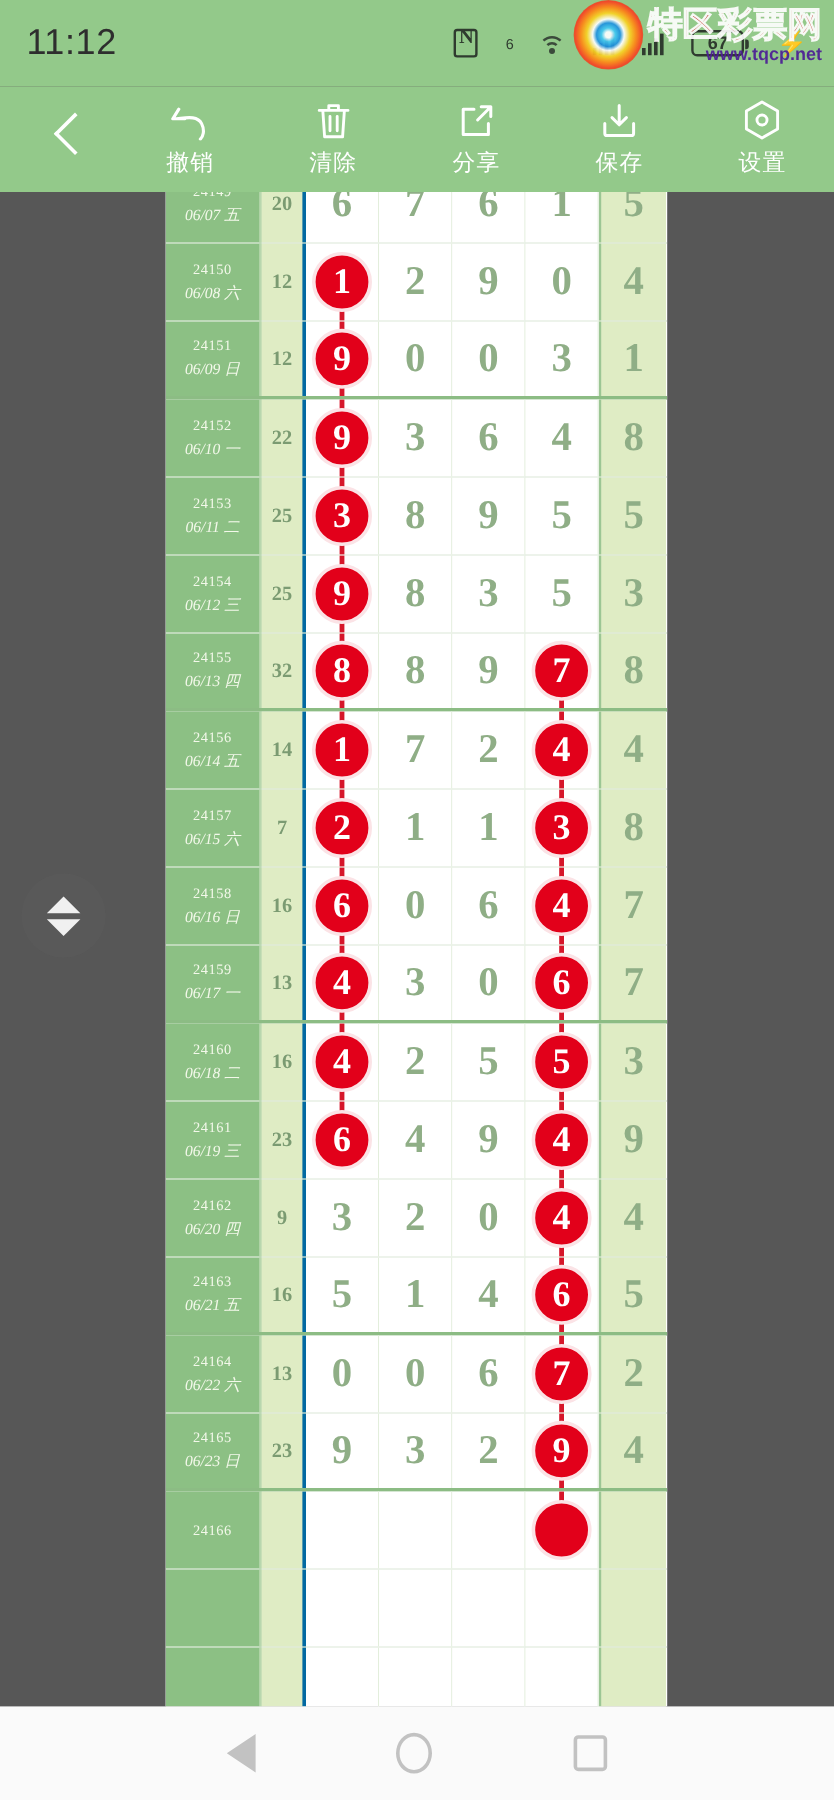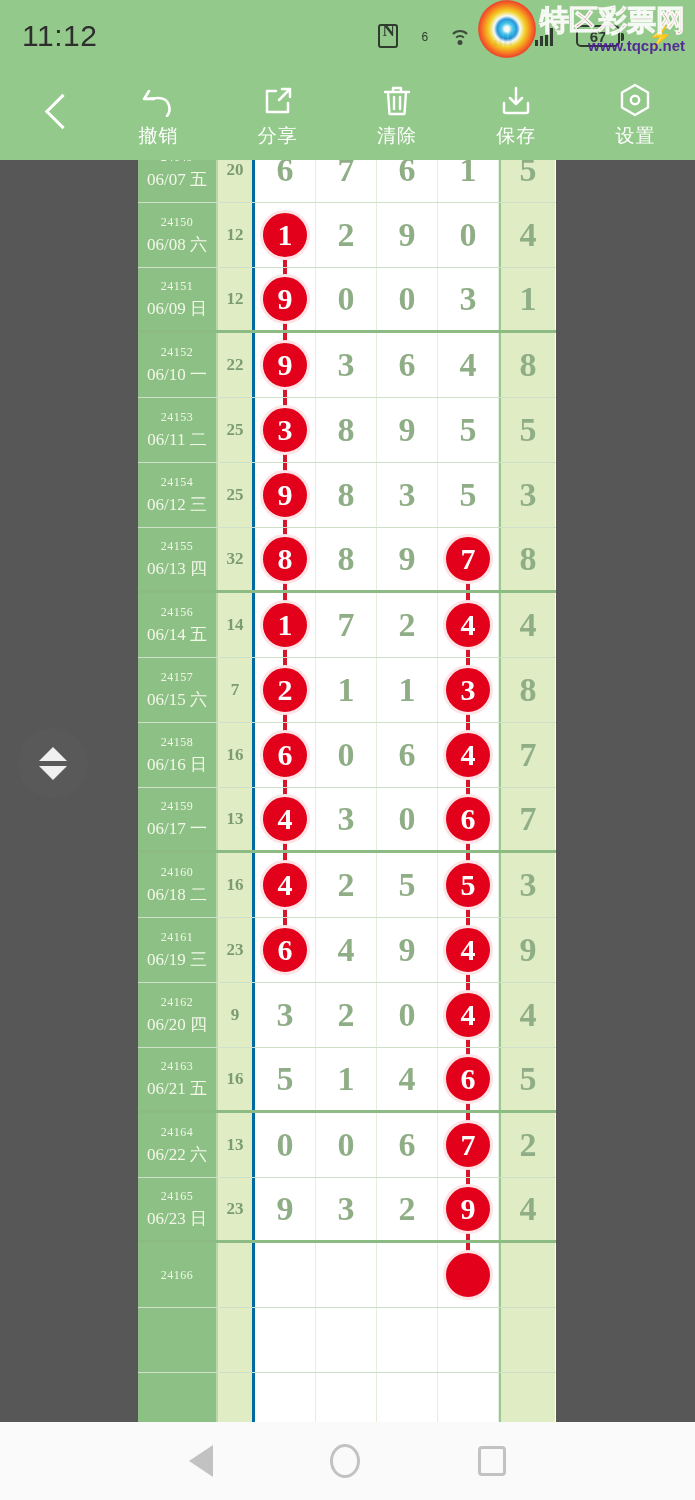--- a/index.html
+++ b/index.html
@@ -120,21 +120,21 @@
     border-bottom:1px solid #cfe0c8;
   }
   .row.grp{ border-bottom:3px solid #8cbc84; }
   .c-issue{
     width:80px; background:#8cc084; color:#f3f8ea;
     display:flex; flex-direction:column; align-items:center; justify-content:center;
     gap:3px; border-right:2px solid #b8d7ae;
     font-family:"Liberation Serif", serif;
   }
   .c-issue .iss{ font-size:12px; font-weight:normal; letter-spacing:.5px;}
-  .c-issue .dt{ font-size:17px; }
+  .c-issue .dt{ font-size:13px;font-style:italic; }
   .c-sum{
     width:37px; background:#dfecc4; color:#7b9b72;
     display:flex;align-items:center;justify-content:center;
     font-size:17px; font-weight:bold; border-right:3px solid #0369a1;
     font-family:"Liberation Serif", serif;
   }
   .c-d{
     width:61px; background:#ffffff;
     display:flex;align-items:center;justify-content:center;
     font-size:34px; color:#8fae86; font-weight:bold;
@@ -232,34 +232,34 @@
       <span class="ic">
         <svg width="34" height="30" viewBox="0 0 34 30">
             <path d="M7 4 L2 12 L12 12 M2.5 12 C10 12 22 8 26 16 C29 22 27 27 25 29" fill="none" stroke="#fff" stroke-width="2.6" stroke-linecap="round" stroke-linejoin="round"></path>
           </svg>
       </span>
       <span class="lb">撤销</span>
     </div>
 
     <div class="tool">
       <span class="ic">
+        <svg width="30" height="32" viewBox="0 0 30 32">
+            <path d="M3 7 H27 M11 7 V3 H19 V7 M6 7 L7.5 29 H22.5 L24 7 M12 12 V24 M18 12 V24" fill="none" stroke="#fff" stroke-width="2.4" stroke-linecap="round" stroke-linejoin="round"></path>
+          </svg>
+      </span>
+      <span class="lb">清除</span>
+    </div>
+
+    <div class="tool">
+      <span class="ic">
         <svg width="32" height="32" viewBox="0 0 32 32">
             <path d="M20 4 H28 V12 M28 4 L17 15 M26 18 V27 H5 V6 H14" fill="none" stroke="#fff" stroke-width="2.5" stroke-linecap="round" stroke-linejoin="round"></path>
           </svg>
       </span>
       <span class="lb">分享</span>
-    </div>
-
-    <div class="tool">
-      <span class="ic">
-        <svg width="30" height="32" viewBox="0 0 30 32">
-            <path d="M3 7 H27 M11 7 V3 H19 V7 M6 7 L7.5 29 H22.5 L24 7 M12 12 V24 M18 12 V24" fill="none" stroke="#fff" stroke-width="2.4" stroke-linecap="round" stroke-linejoin="round"></path>
-          </svg>
-      </span>
-      <span class="lb">清除</span>
     </div>
 
     <div class="tool">
       <span class="ic">
         <svg width="32" height="32" viewBox="0 0 32 32">
             <path d="M16 3 V18 M10 13 L16 19 L22 13 M4 18 V26 A2 2 0 0 0 6 28 H26 A2 2 0 0 0 28 26 V18" fill="none" stroke="#fff" stroke-width="2.5" stroke-linecap="round" stroke-linejoin="round"></path>
           </svg>
       </span>
       <span class="lb">保存</span>
     </div>

